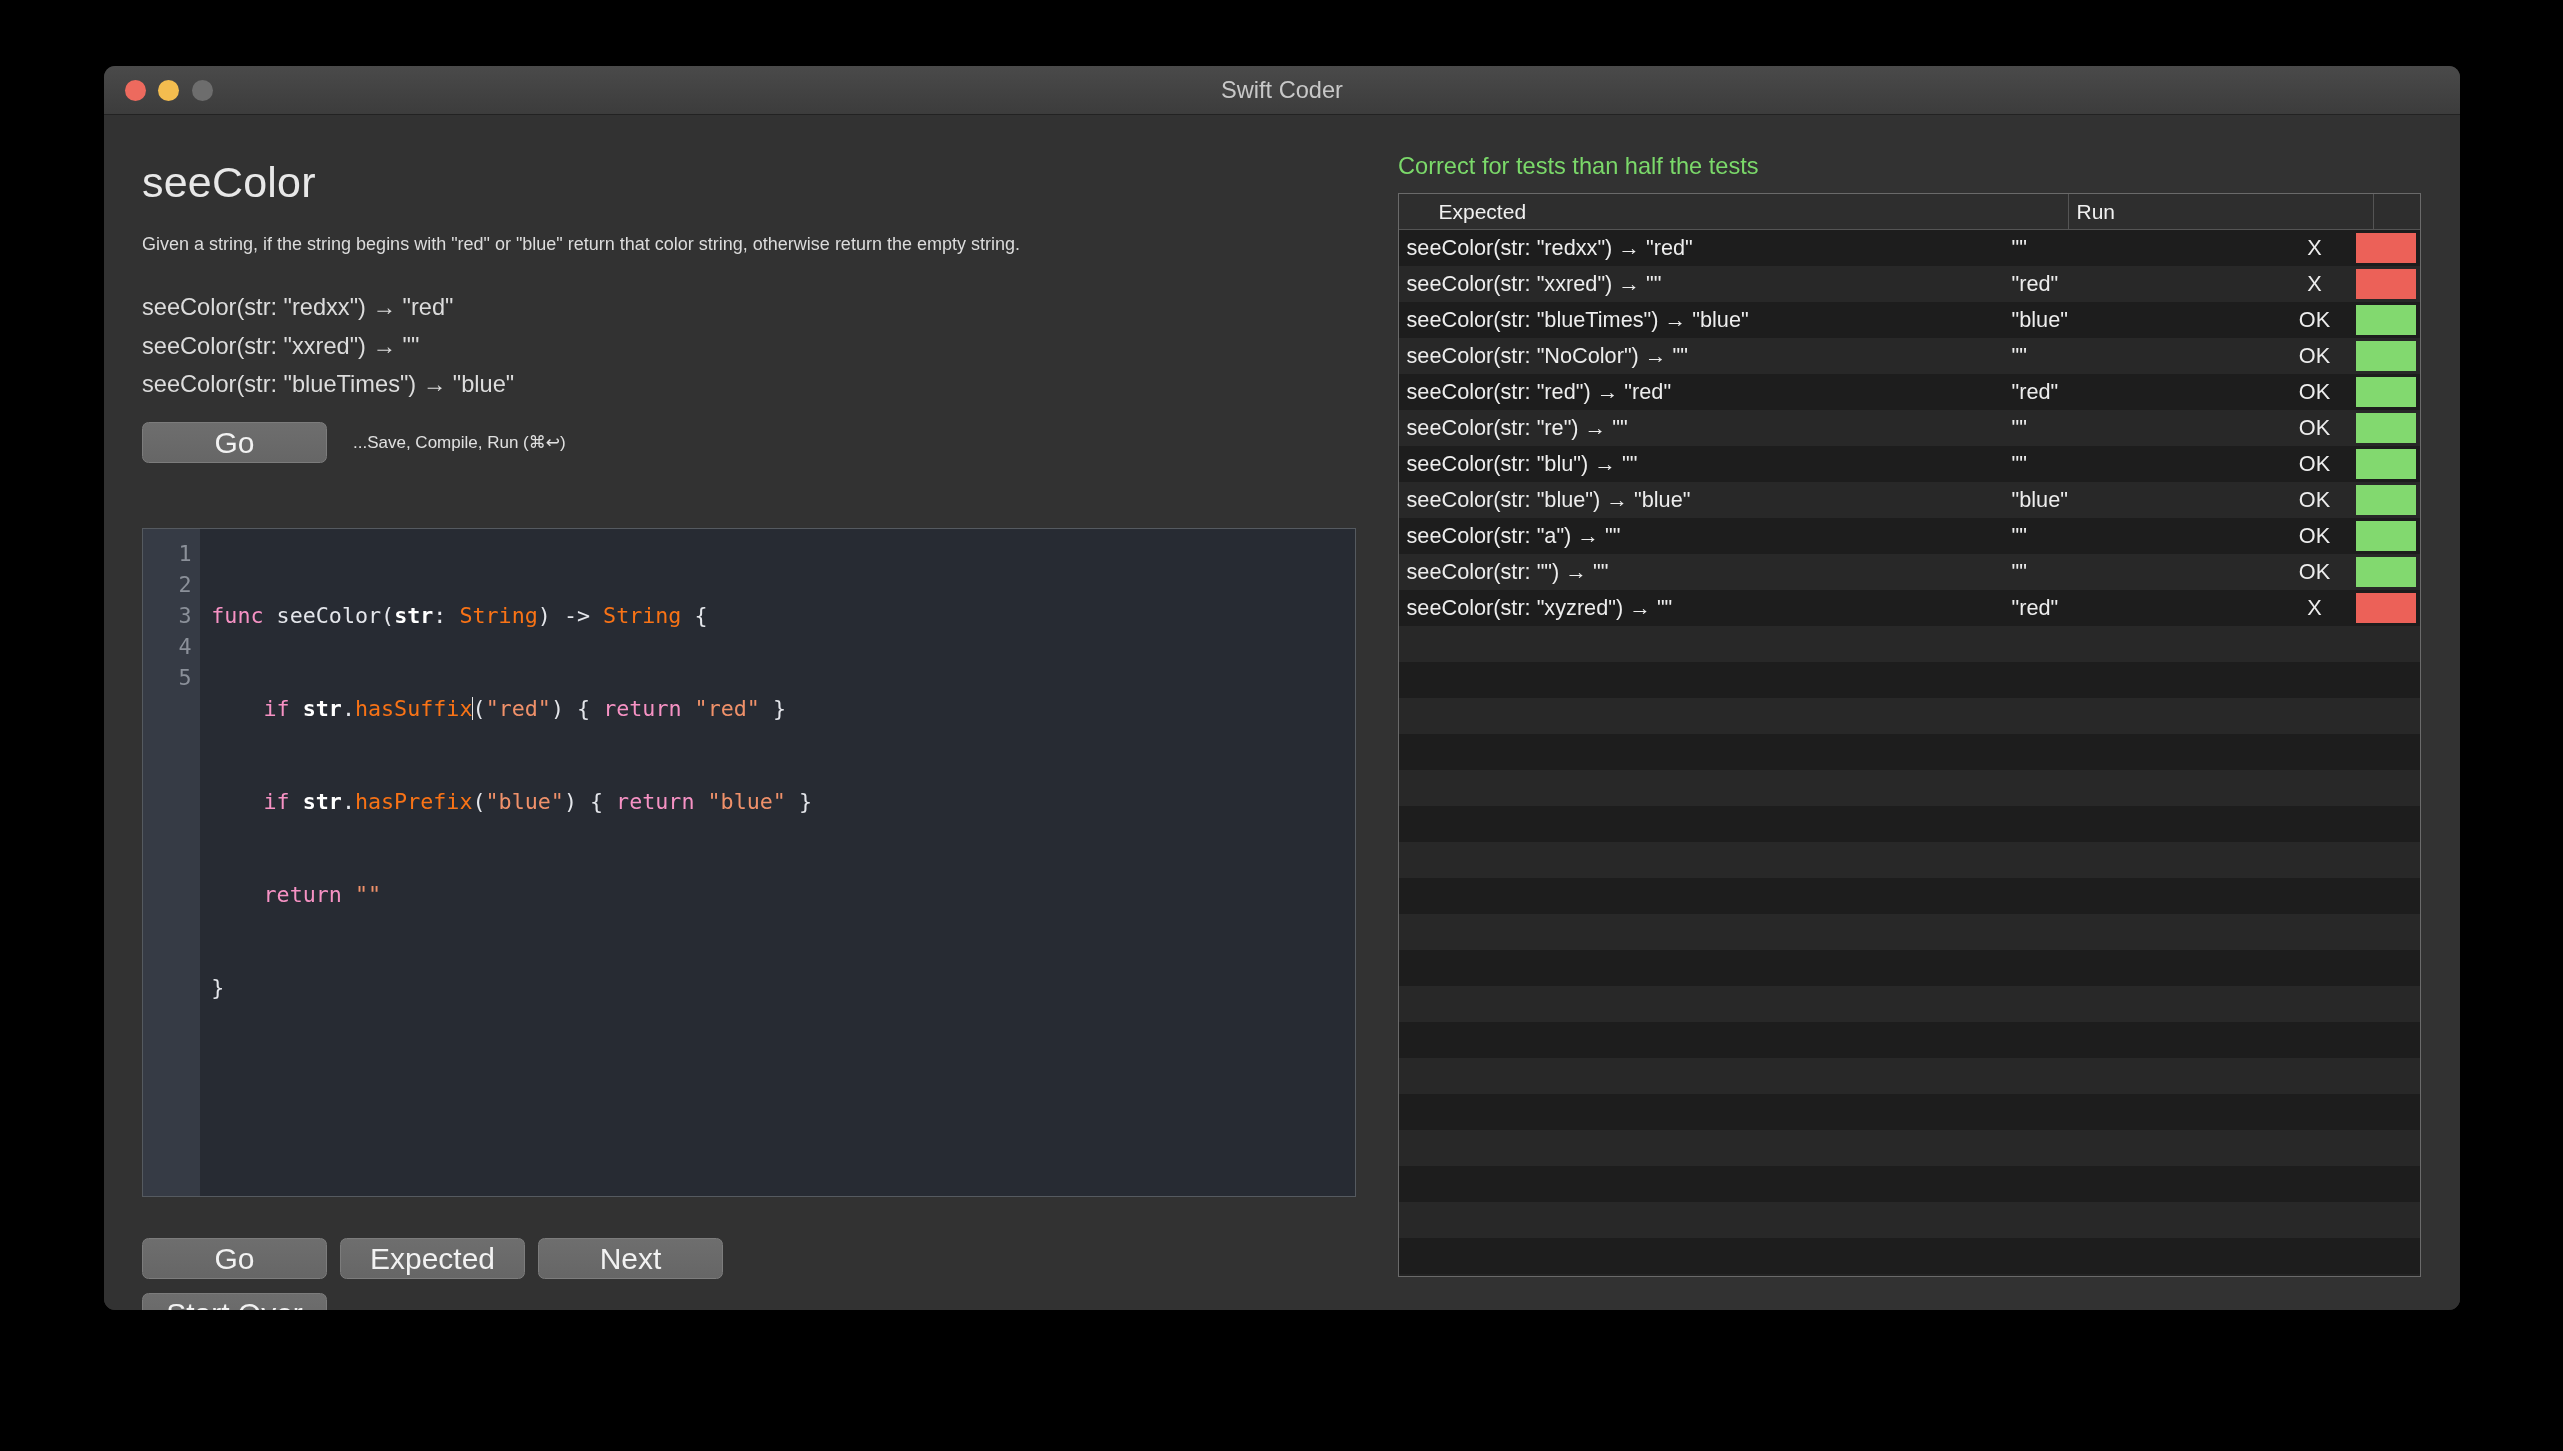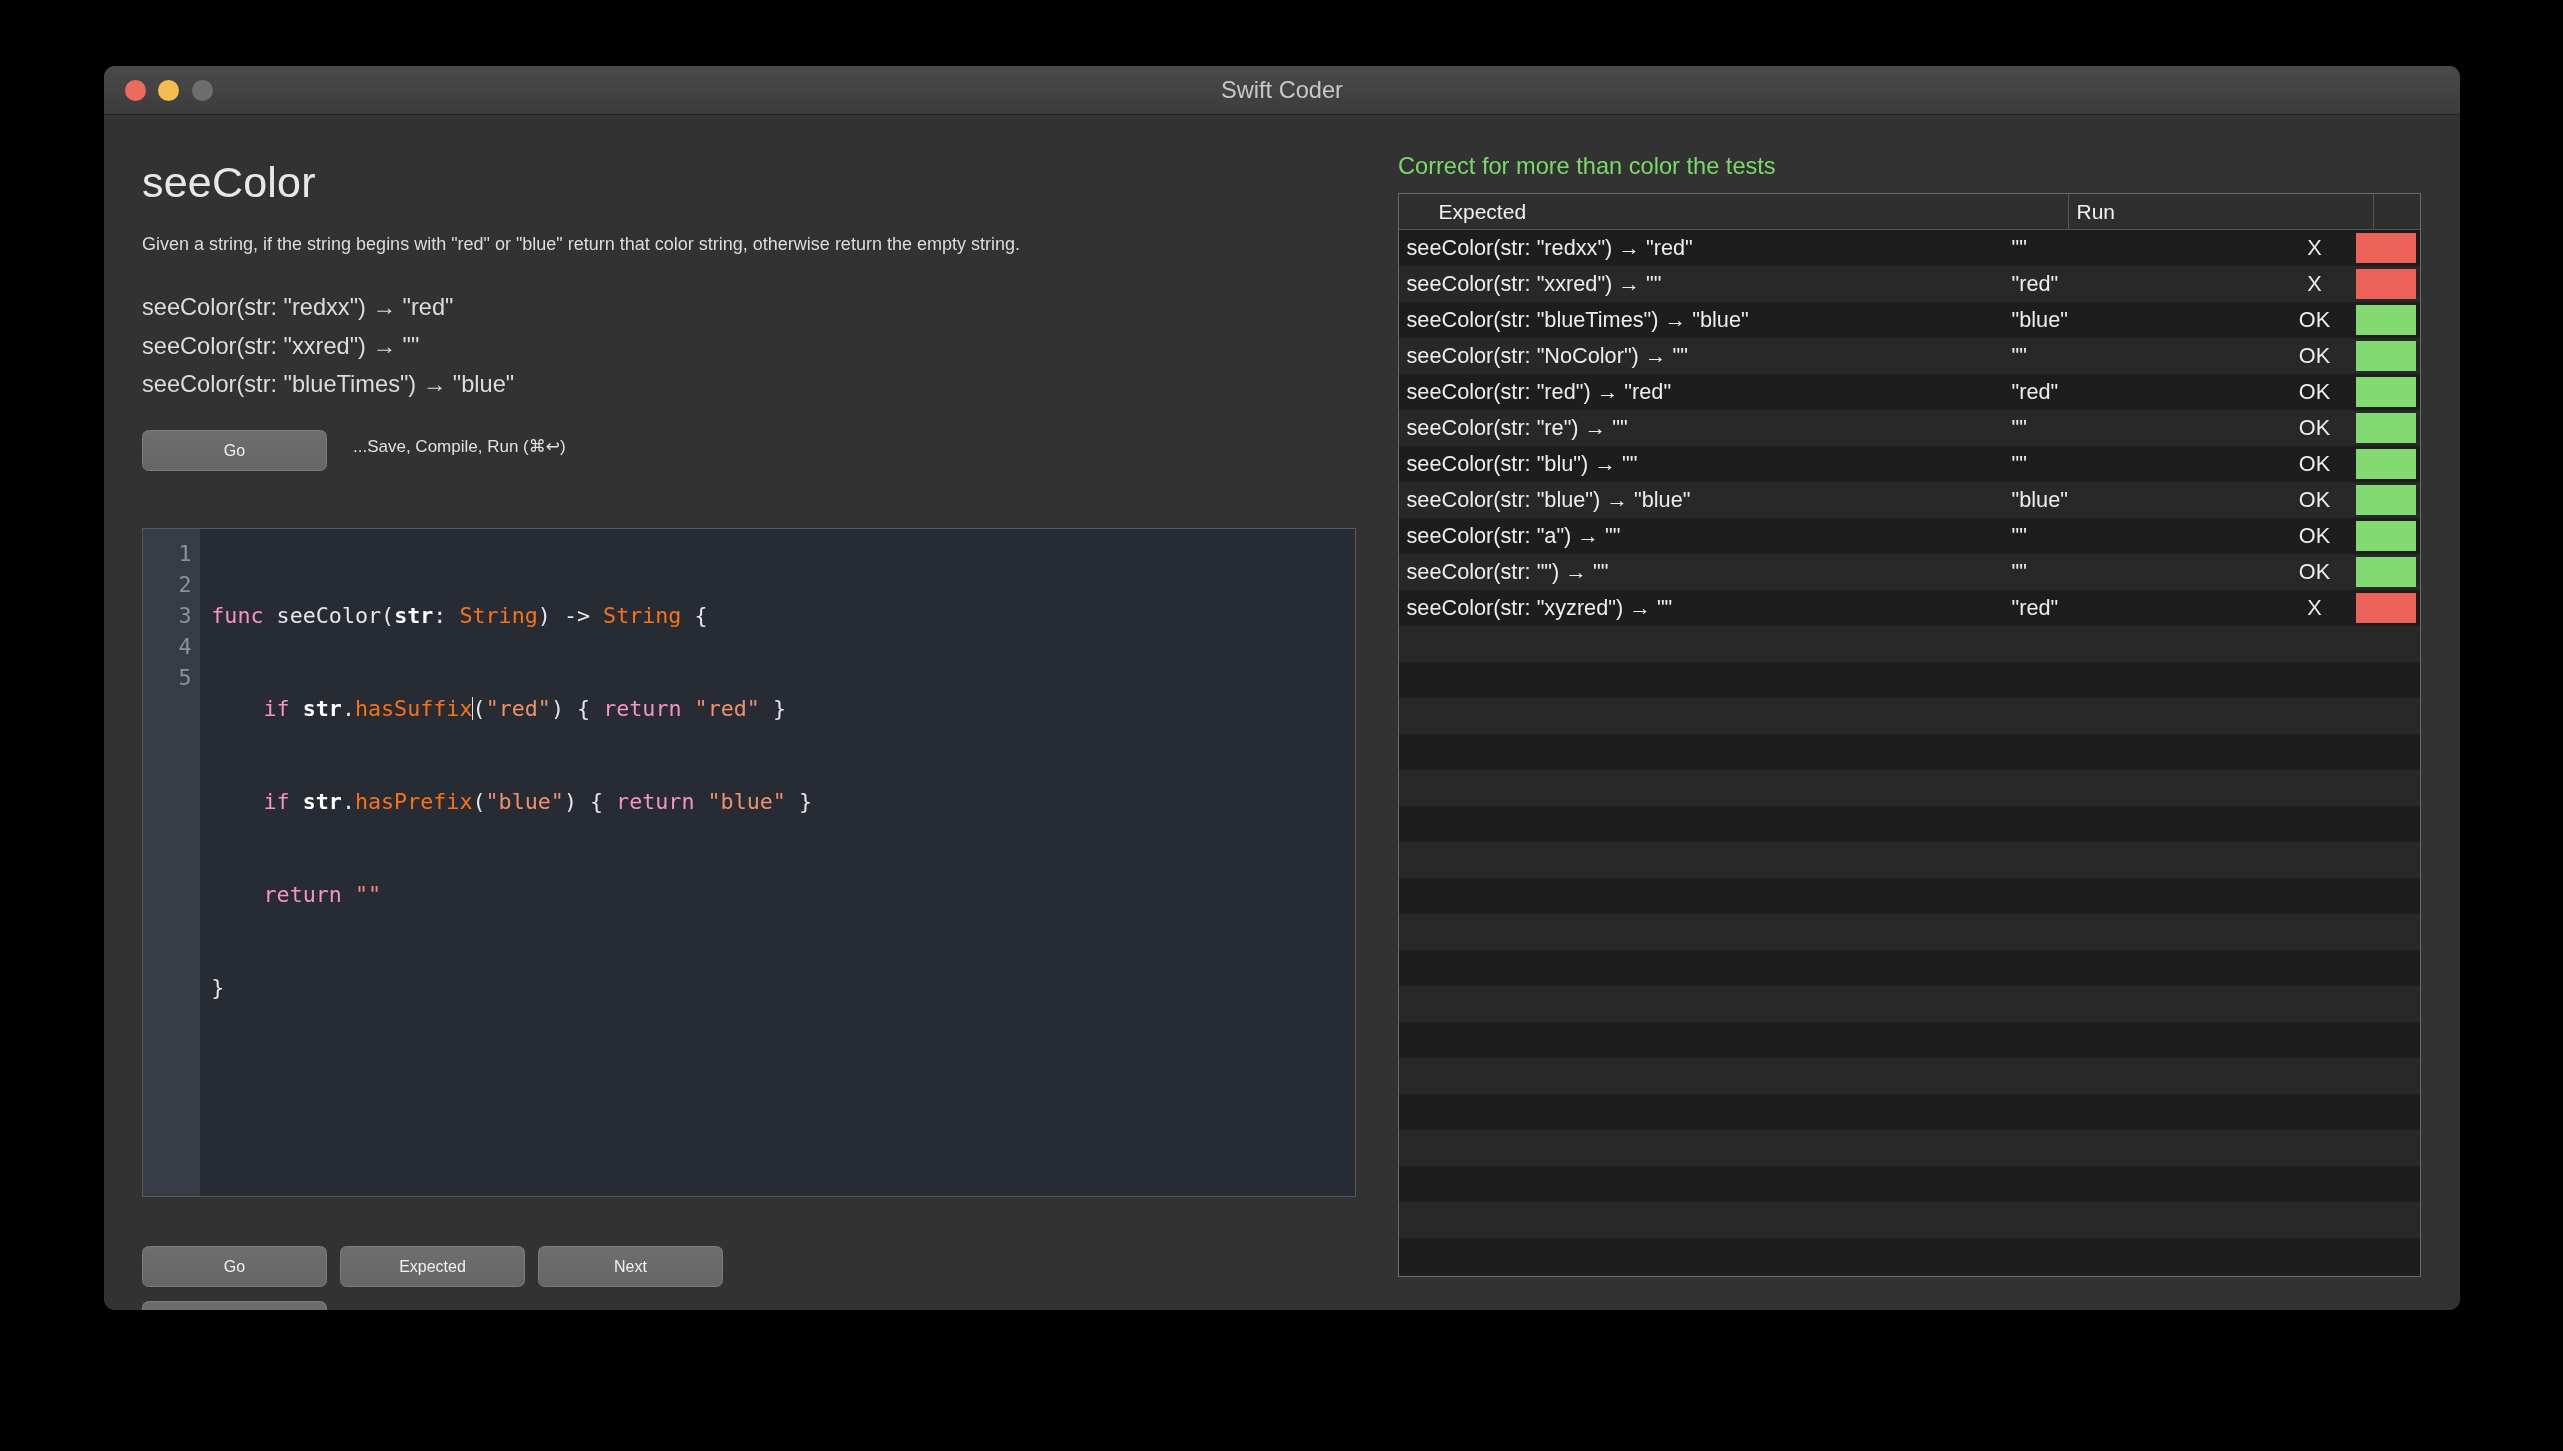--- a/index.html
+++ b/index.html
@@ -76,28 +76,27 @@
     margin-top: 19px;
     display: flex;
     align-items: center;
     gap: 26px;
   }
   .btn {
     background: linear-gradient(to bottom, #6e6e6e, #666666);
     border: 0.9px solid #7c7c7c;
     border-radius: 6.6px;
     color: #f2f2f2;
-    font-size: 16px;
+    font-size: 30px;
     height: 41px;
     line-height: 40px;
     text-align: center;
     padding: 0 9.4px;
     cursor: pointer;
     user-select: none;
-    margin-top: 8px;
   }
   .btn-go-top { width: 185px; }
   .hint { color: #e0e0e0; font-size: 17px; }
 
   
   .editor {
     position: absolute;
     left: 38px; top: 413px;
     width: 1214px; height: 669px;
     background: #272b33;
@@ -259,21 +258,21 @@
     <div class="btnrow row1">
       <div class="btn btn-go">Go</div>
       <div class="btn btn-previous">Expected</div>
       <div class="btn btn-next">Next</div>
     </div>
     <div class="btnrow row2">
       <div class="btn btn-startover">Start Over</div>
     </div>
 
     <div class="right-pane">
-      <div class="status-line">Correct for more than color the tests</div>
+      <div class="status-line">Correct for tests than half the tests</div>
       <div class="table-wrap">
         <div class="thead">
           <div class="th c1">Expected</div>
           <div class="th c2">Run</div>
           <div class="th c3"></div>
           <div class="th c4"></div>
         </div>
         <div id="rows-host">
             <div class="trow odd">
               <div class="td c1">seeColor(str: "redxx") → "red"</div>

